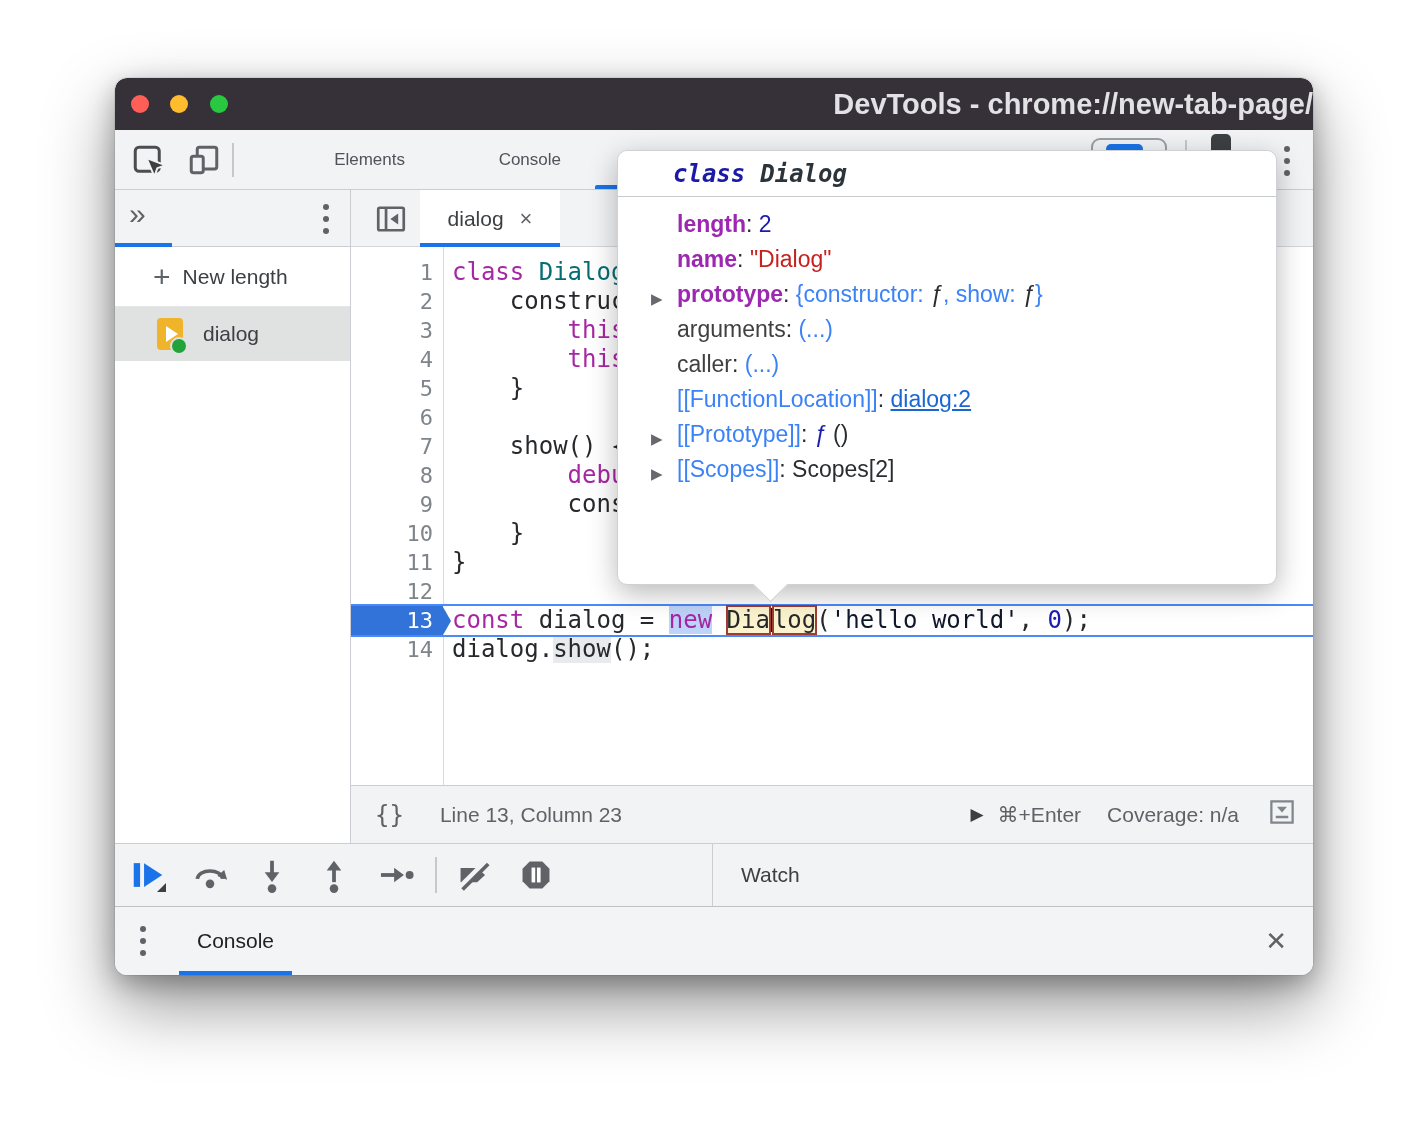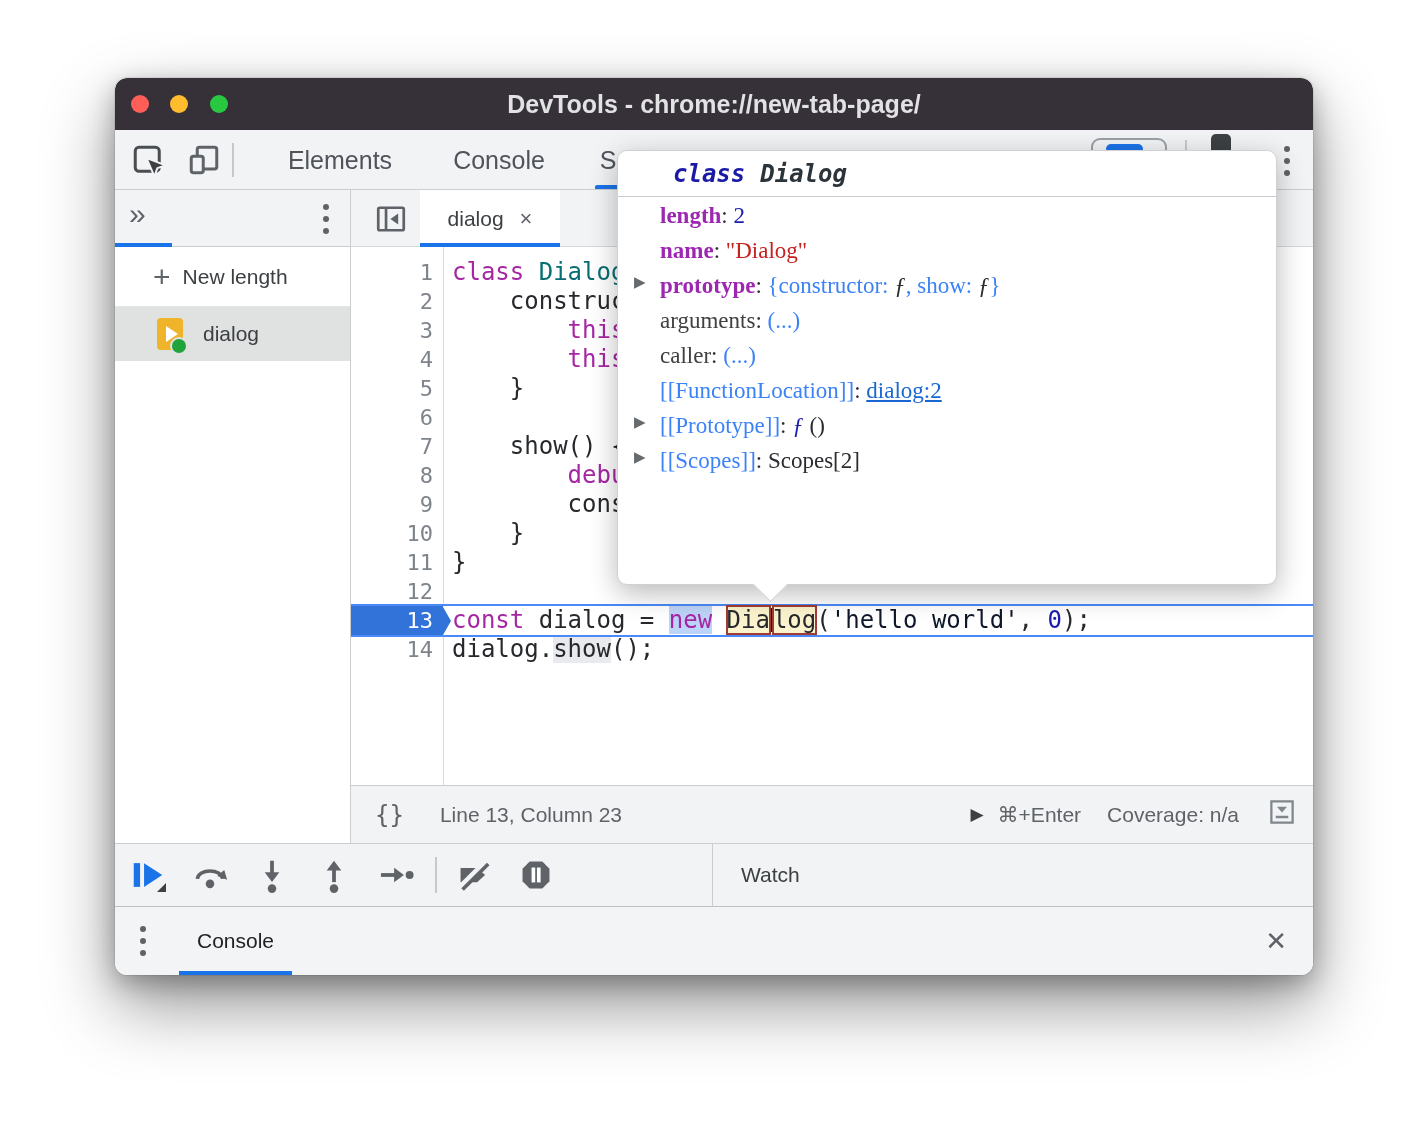--- a/index.html
+++ b/index.html
@@ -5,27 +5,27 @@
   html,body{margin:0;padding:0;background:#fff;}
   .stage{position:relative;width:1428px;height:1122px;background:#fff;overflow:hidden;
          font-family:"Liberation Sans","DejaVu Sans",sans-serif;}
   .window{position:absolute;left:115px;top:78px;width:1198px;height:897px;border-radius:12px;
           background:#fff;overflow:hidden;
           box-shadow:0 30px 70px rgba(0,0,0,.42),0 8px 26px rgba(0,0,0,.28),0 0 0 1px rgba(0,0,0,.07);}
   
   .titlebar{position:absolute;top:0;left:0;right:0;height:52px;background:#363039;border-radius:12px 12px 0 0;}
   .tl{position:absolute;top:17px;width:18px;height:18px;border-radius:50%;}
   .tl.red{left:16px;background:#ff5f57}.tl.yellow{left:55px;background:#febc2e}.tl.green{left:95px;background:#28c840}
-  .title{position:absolute;left:0;right:0;top:0;height:52px;line-height:52px;text-align:center;
-         color:#e2e1e3;font-weight:bold;font-size:25px;}
+  .title{position:absolute;left:0;right:0;top:0;height:52px;line-height:52px;text-align:right;
+         color:#e2e1e3;font-weight:bold;font-size:29px;}
   
   .toolbar{position:absolute;top:52px;left:0;right:0;height:60px;background:#f1f3f4;border-bottom:1px solid #cacdd1;box-sizing:border-box;}
   .tb-icon{position:absolute;top:12px;width:36px;height:36px;}
   .tb-divider{position:absolute;left:117px;top:13px;height:34px;border-left:2px solid #c6c9cc;}
-  .main-tab{position:absolute;top:0;height:60px;line-height:60px;text-align:center;font-size:25px;color:#50535a;cursor:default;}
+  .main-tab{position:absolute;top:0;height:60px;line-height:60px;text-align:right;font-size:17px;color:#50535a;cursor:default;}
   .main-tab .tab-underline{position:absolute;left:10px;right:10px;bottom:1px;height:4px;background:#1a73e8;border-radius:2px 2px 0 0;display:none;}
   .main-tab.active .tab-underline{display:block;}
   .partial-btn{position:absolute;left:976px;top:8px;width:76px;height:40px;border:2px solid #9aa0a6;border-radius:9px;box-sizing:border-box;}
   .partial-pill{position:absolute;left:13px;top:4px;width:37px;height:10px;border-radius:5px;background:#1a73e8;}
   .partial-divider{position:absolute;left:1070px;top:10px;height:28px;border-left:2px solid #c6c9cc;}
   .partial-bell{position:absolute;left:1096px;top:4px;width:20px;height:16px;background:#3c4043;border-radius:5px 5px 0 0;}
   .kebab{display:inline-block;position:relative;width:8px;height:34px;}
   .kebab i{position:absolute;left:1px;width:6px;height:6px;border-radius:50%;background:#5f6368;}
   .kebab i:nth-child(1){top:2px}.kebab i:nth-child(2){top:14px}.kebab i:nth-child(3){top:26px}
   .toolbar-kebab{position:absolute;right:22px;top:14px;}
@@ -101,22 +101,22 @@
          border:1px solid #cfd1d4;border-radius:10px;box-sizing:border-box;z-index:40;
          box-shadow:0 8px 28px rgba(0,0,0,.28);}
   .popup-pointer{position:absolute;left:140px;bottom:-13px;width:24px;height:24px;background:#fff;
          transform:rotate(45deg);border-right:1px solid #cfd1d4;border-bottom:1px solid #cfd1d4;}
   .popup-head{position:relative;height:45px;display:flex;align-items:center;padding-left:55px;
          border-bottom:1px solid #c9cbcf;font-family:"DejaVu Sans Mono",monospace;font-size:24px;
          font-style:italic;font-weight:bold;background:#fff;border-radius:10px 10px 0 0;}
   .sg-hkw{color:#1a1aa6;margin-right:15px;}
   .sg-hname{color:#2b333b;}
   .popup-rows{position:relative;padding-top:6px;background:#fff;}
-  .prow{height:35px;display:flex;align-items:flex-start;padding-left:16px;
-        font-family:Liberation Serif, serif;font-size:23px;white-space:pre;}
+  .prow{height:35px;display:flex;align-items:flex-end;padding-left:33px;
+        font-family:Liberation Sans, sans-serif;font-size:23px;white-space:pre;}
   .parrow{width:26px;font-size:15px;color:#66696d;flex:0 0 26px;}
   .parrow.hidden{visibility:hidden;}
   .sg-prop{color:#9c27b0;font-weight:bold}
   .sg-prop2{color:#404040}
   .sg-dim{color:#3b82f6}
   .sg-dark{color:#2a2c2f}
   .sg-num{color:#1c1cae}
   .sg-str{color:#c5221f}
   .sg-link{color:#1a67d2;text-decoration:underline}
   .sg-fn{color:#2a2c2f;font-style:italic}

